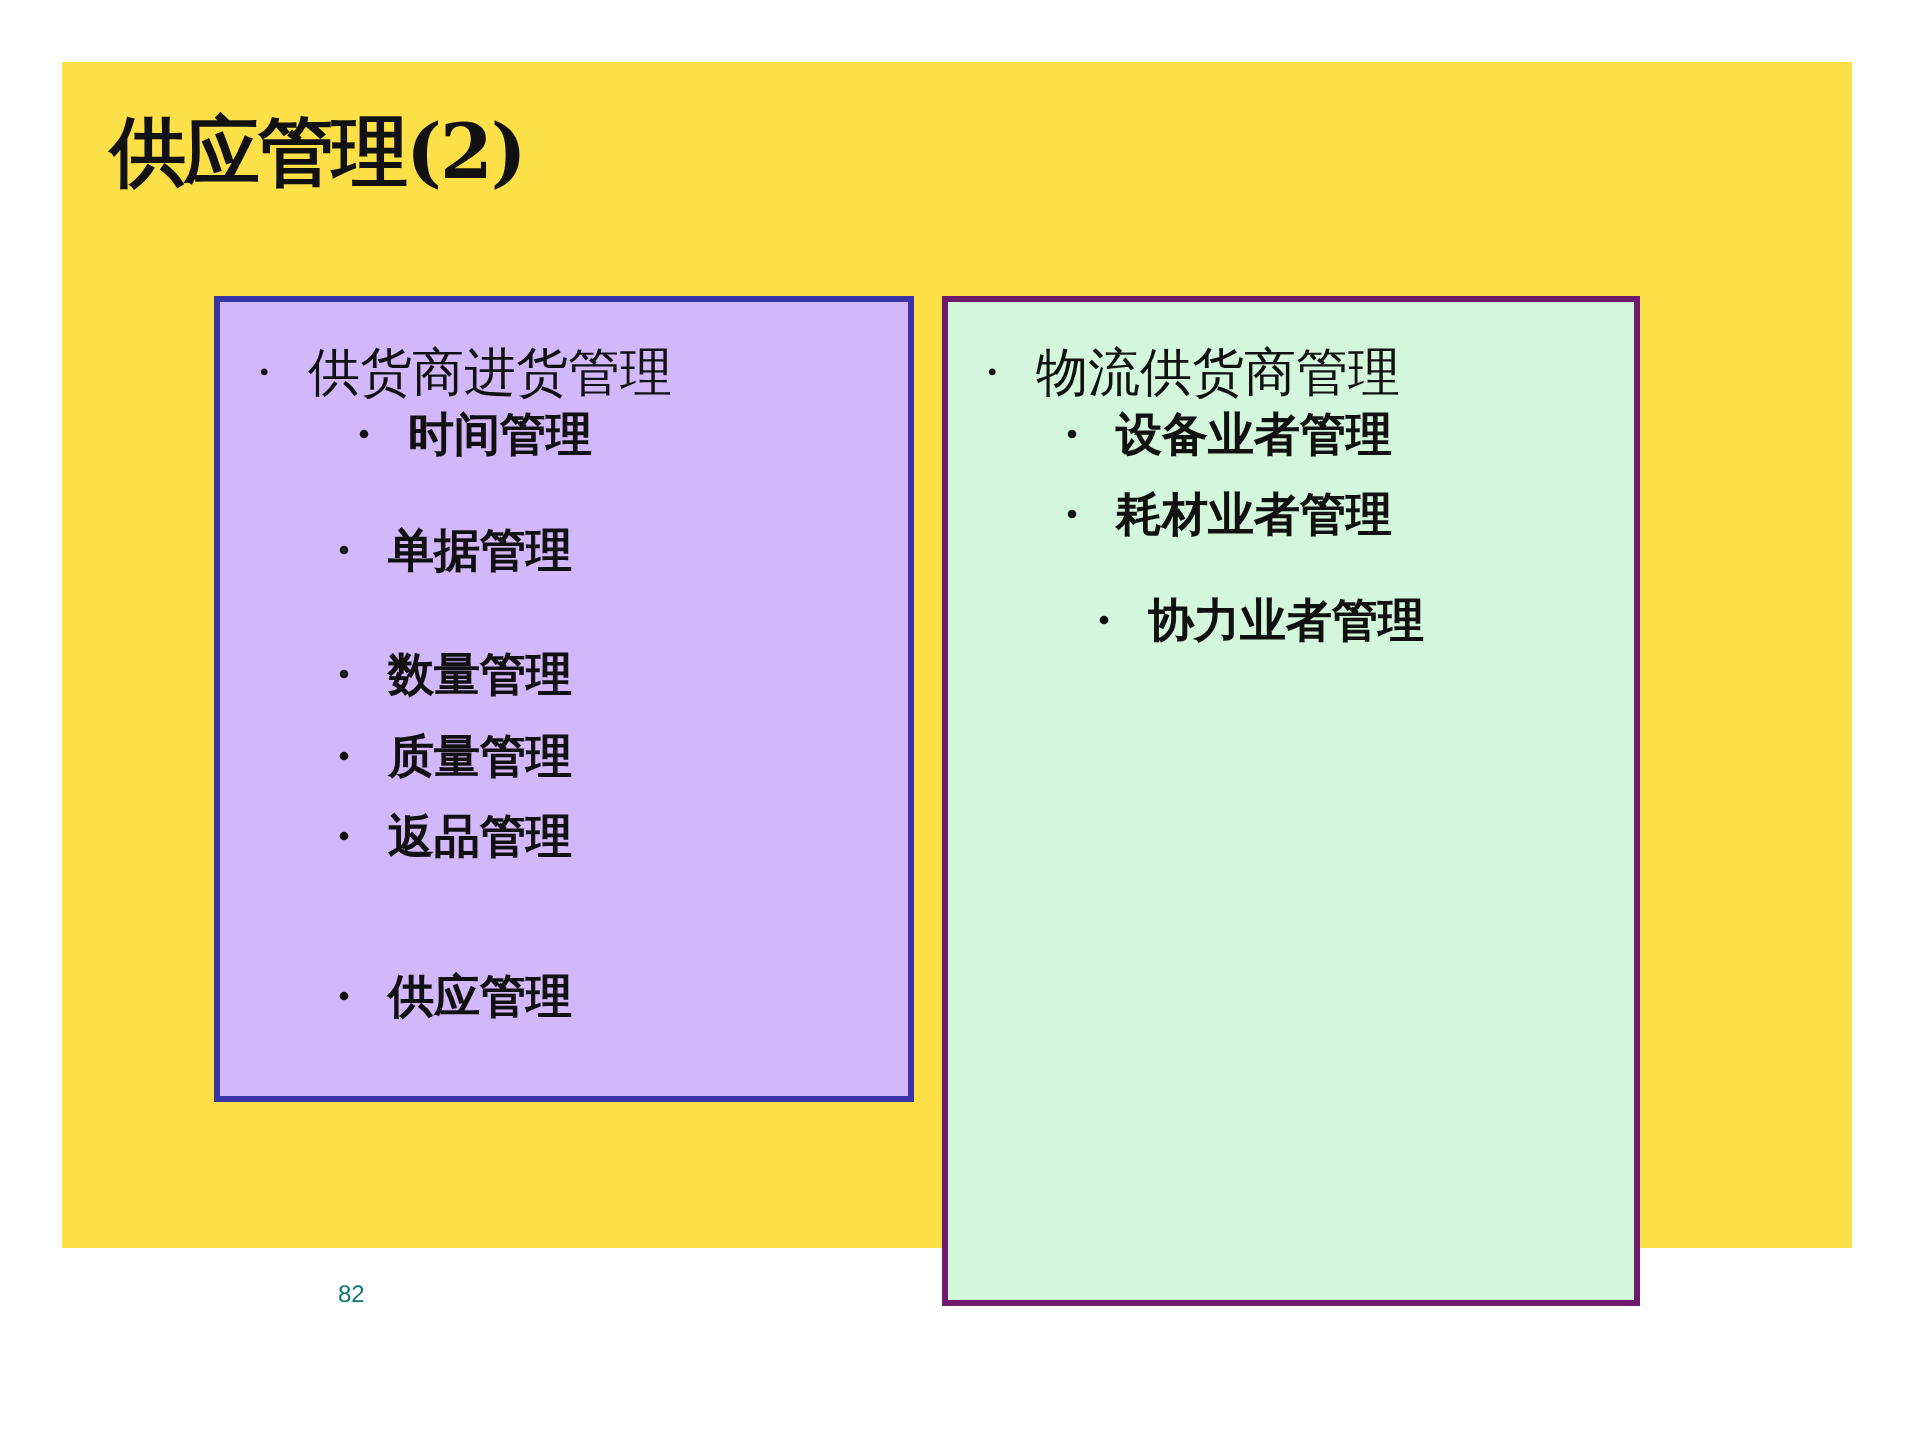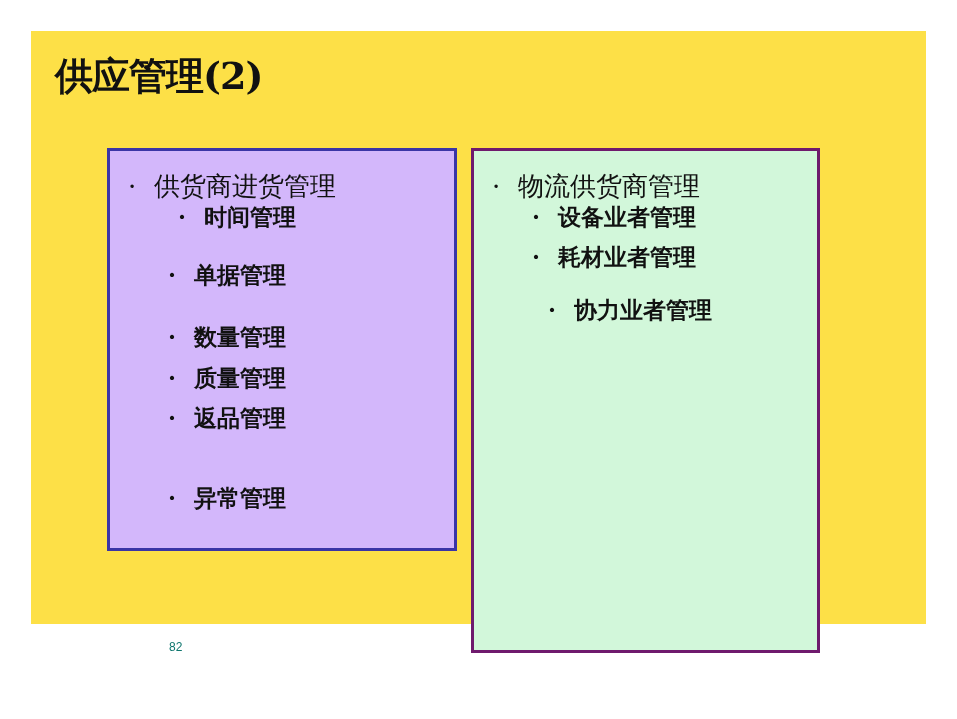--- a/index.html
+++ b/index.html
@@ -45,21 +45,21 @@
 <div class="slide">
   <div class="title">供应管理(2)</div>
 
   <div class="box box-left">
     <div class="item lvl1" style="left:18px; top:8px;"><span class="bullet">·</span><span>供货商进货管理</span></div>
     <div class="item lvl2" style="left:68px; top:51px;"><span class="bullet">·</span><span>时间管理</span></div>
     <div class="item lvl2" style="left:58px; top:109px;"><span class="bullet">·</span><span>单据管理</span></div>
     <div class="item lvl2" style="left:58px; top:171px;"><span class="bullet">·</span><span>数量管理</span></div>
     <div class="item lvl2" style="left:58px; top:212px;"><span class="bullet">·</span><span>质量管理</span></div>
     <div class="item lvl2" style="left:58px; top:252px;"><span class="bullet">·</span><span>返品管理</span></div>
-    <div class="item lvl2" style="left:58px; top:332px;"><span class="bullet">·</span><span>异常管理</span></div>
+    <div class="item lvl2" style="left:58px; top:332px;"><span class="bullet">·</span><span>供应管理</span></div>
   </div>
 
   <div class="box box-right">
     <div class="item lvl1" style="left:18px; top:8px;"><span class="bullet">·</span><span>物流供货商管理</span></div>
     <div class="item lvl2" style="left:58px; top:51px;"><span class="bullet">·</span><span>设备业者管理</span></div>
     <div class="item lvl2" style="left:58px; top:91px;"><span class="bullet">·</span><span>耗材业者管理</span></div>
     <div class="item lvl2" style="left:58px; top:144px;margin-left:16px;"><span class="bullet">·</span><span>协力业者管理</span></div>
   </div>
 </div>
 

